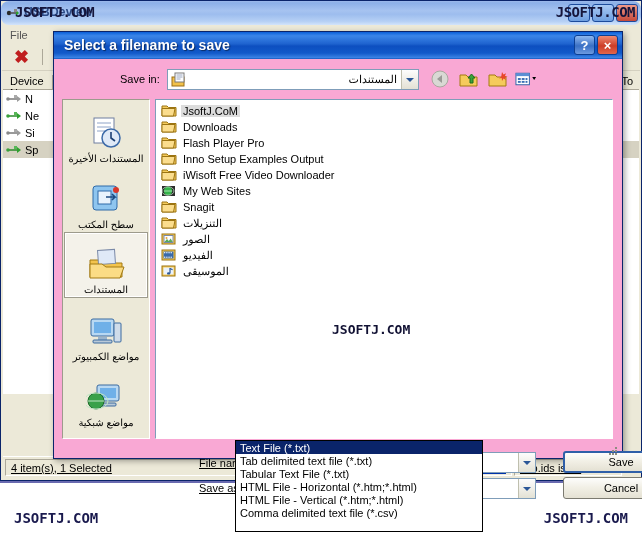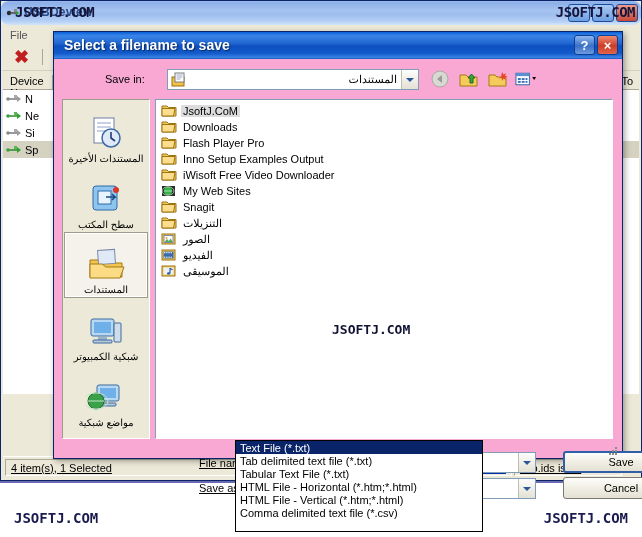--- a/index.html
+++ b/index.html
@@ -158,21 +158,21 @@
     font-size: 13px; font-weight: bold; color: #fff;
     font-family: "Liberation Sans", sans-serif;
   }
   .dlg-btn.help { background: linear-gradient(to bottom,#8fb8ef,#3a6fc4 55%,#6d9ae0); }
   .dlg-btn.close { background: linear-gradient(to bottom,#ef8a72,#cc3d27 55%,#e2664d); }
 
   .dlg-body { position: absolute; left: 0; top: 27px; width: 568px; height: 400px; }
 
   
   .savein-label {
-    position: absolute; left: 51px; top: 14px; font-size: 11px; color: #000;
+    position: absolute; left: 66px; top: 14px; font-size: 11px; color: #000;
   }
   .savein-combo {
     position: absolute; left: 113px; top: 10px; width: 252px; height: 21px;
     background: #fff; border: 1px solid #7f9db9;
     display: flex; align-items: center;
   }
   .doc-ico { width: 16px; height: 15px; margin: 0 4px 0 3px; position: relative; flex:0 0 16px;}
   .savein-text {
     flex: 1; font-size: 11px; color: #000; direction: rtl; text-align: right;
     padding-right: 4px; overflow: hidden; white-space: nowrap;
@@ -488,21 +488,21 @@
         <div class="place">
           <span class="place-ico">
             <svg width="40" height="36" viewBox="0 0 40 36">
               <rect x="5" y="6" width="23" height="17" rx="2" fill="#b8d8f2" stroke="#3a6aa0"></rect>
               <rect x="8" y="9" width="17" height="11" fill="#6fb0e8"></rect>
               <rect x="12" y="24" width="9" height="3" fill="#9ab4cc"></rect>
               <rect x="7" y="27" width="19" height="3" rx="1" fill="#b9c9d8" stroke="#3a6aa0"></rect>
               <rect x="28" y="10" width="7" height="19" rx="1" fill="#cfdcea" stroke="#3a6aa0"></rect>
             </svg>
           </span>
-          <span class="place-lbl">شبكية الكمبيوتر</span>
+          <span class="place-lbl">مواضع الكمبيوتر</span>
         </div>
         <div class="place">
           <span class="place-ico">
             <svg width="40" height="36" viewBox="0 0 40 36">
               <rect x="11" y="6" width="22" height="16" rx="2" fill="#b8d8f2" stroke="#3a6aa0"></rect>
               <rect x="14" y="9" width="16" height="10" fill="#6fb0e8"></rect>
               <rect x="14" y="24" width="16" height="3" rx="1" fill="#b9c9d8" stroke="#3a6aa0"></rect>
               <circle cx="10" cy="22" r="8" fill="#3aa14a" stroke="#1d6b2b"></circle>
               <path d="M2 22 h16 M10 14 a12 8 0 0 1 0 16 a12 8 0 0 1 0 -16" stroke="#bfe6c4" fill="none"></path>
             </svg>

